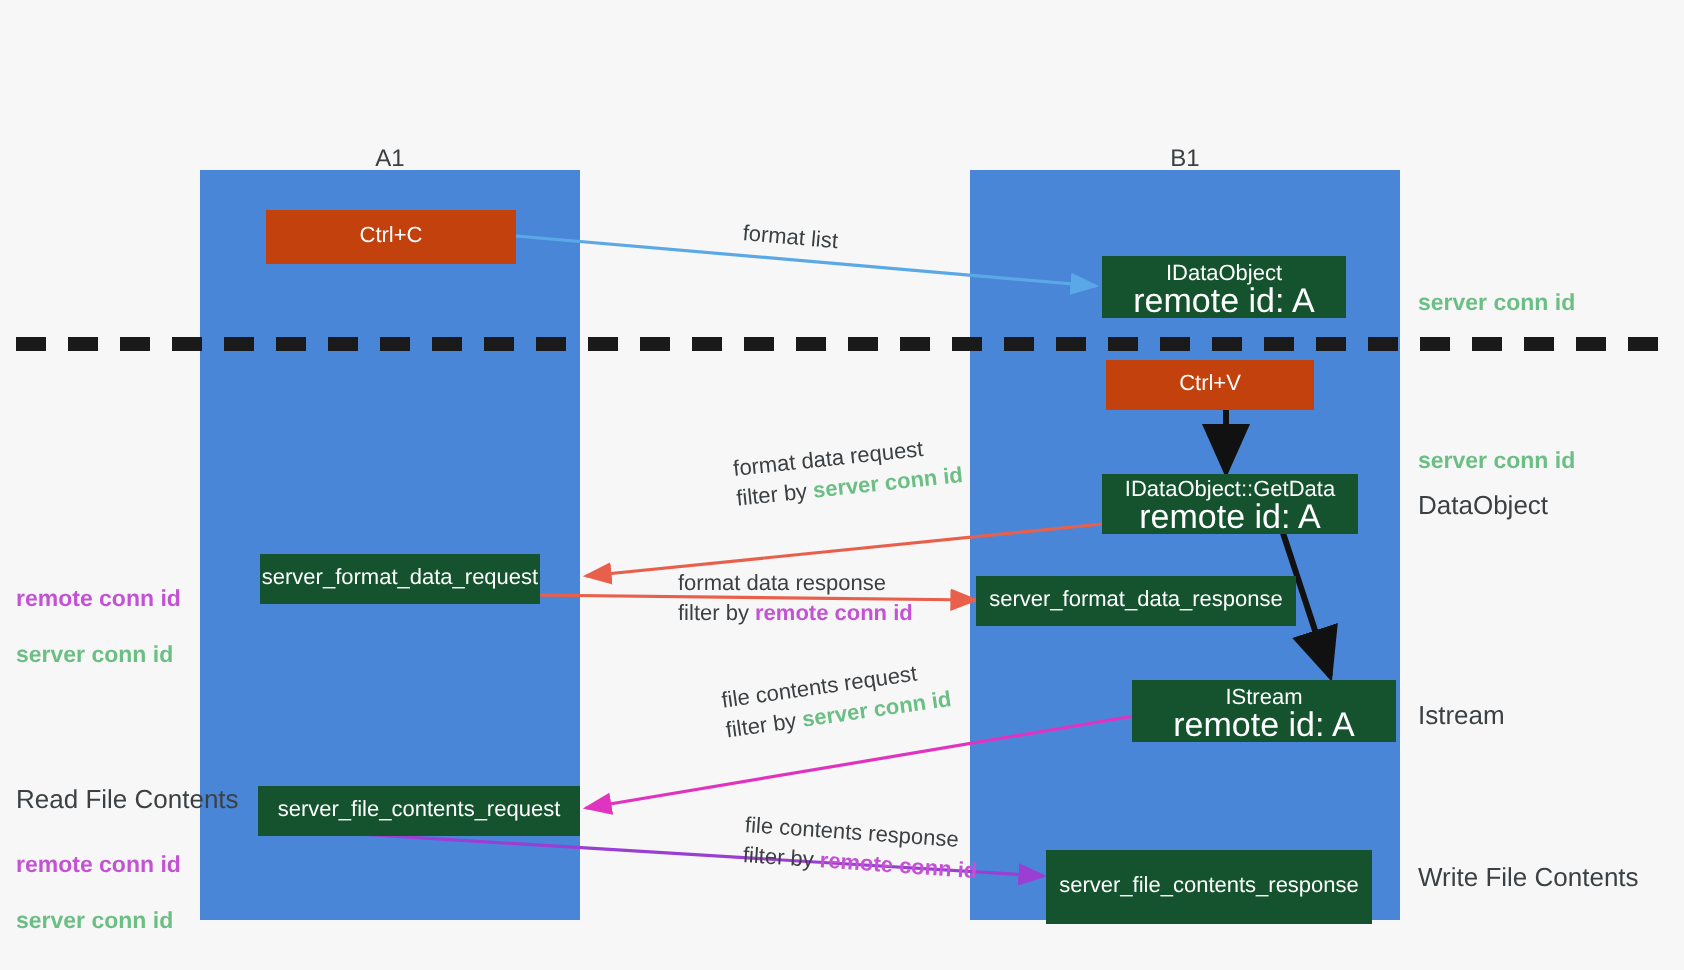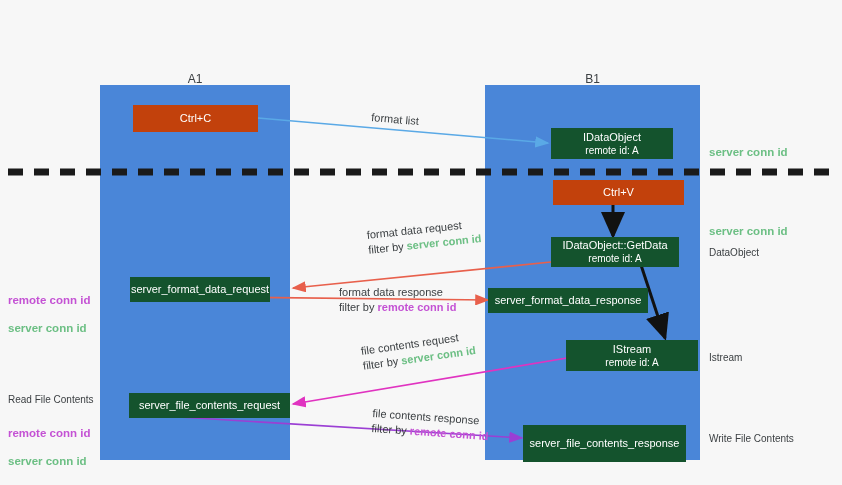--- a/index.html
+++ b/index.html
@@ -51,33 +51,33 @@
     align-items: center;
     justify-content: center;
     text-align: center;
     color: #ffffff;
     font-size: 11px;
     line-height: 13px;
     box-sizing: border-box;
   }
   .node.green { background: #c2410c; }
   .node.orange { background: #14532d; }
-  .node .l2 { font-size: 10px; text-align: center; }
+  .node .l2 { font-size: 17px; text-align: center; }
   .side-label {
     position: absolute;
     font-size: 11.5px;
     line-height: 14px;
     color: #3c4043;
     white-space: pre-line;
   }
   .conn-green { color: #6cbf84; font-weight: bold; }
   .conn-magenta { color: #c452d4; font-weight: bold; }
   .plain-label {
     position: absolute;
-    font-size: 10px;
+    font-size: 13px;
     line-height: 15px;
     color: #3c4043;
   }
   .edge-label {
     position: absolute;
     font-size: 11px;
     line-height: 15px;
     color: #3c4043;
     white-space: nowrap;
     transform-origin: left top;
@@ -141,21 +141,21 @@
 
   <div class="node green" style="left:133px; top:105px; width:125px; height:27px;">
     <span>Ctrl+C</span>
   </div>
 
   <div class="node orange" style="left:551px; top:128px; width:122px; height:31px;">
     <span>IDataObject</span>
     <span class="l2">remote id: A</span>
   </div>
 
-  <div class="node green" style="left:553px; top:180px; width:131px; height:25px;">
+  <div class="node green" style="left:553px; top:180px; width:104px; height:25px;">
     <span>Ctrl+V</span>
   </div>
 
   <div class="node orange" style="left:551px; top:237px; width:128px; height:30px;">
     <span>IDataObject::GetData</span>
     <span class="l2">remote id: A</span>
   </div>
 
   <div class="node orange" style="left:130px; top:277px; width:140px; height:25px;">
     <span>server_format_data_request</span>

